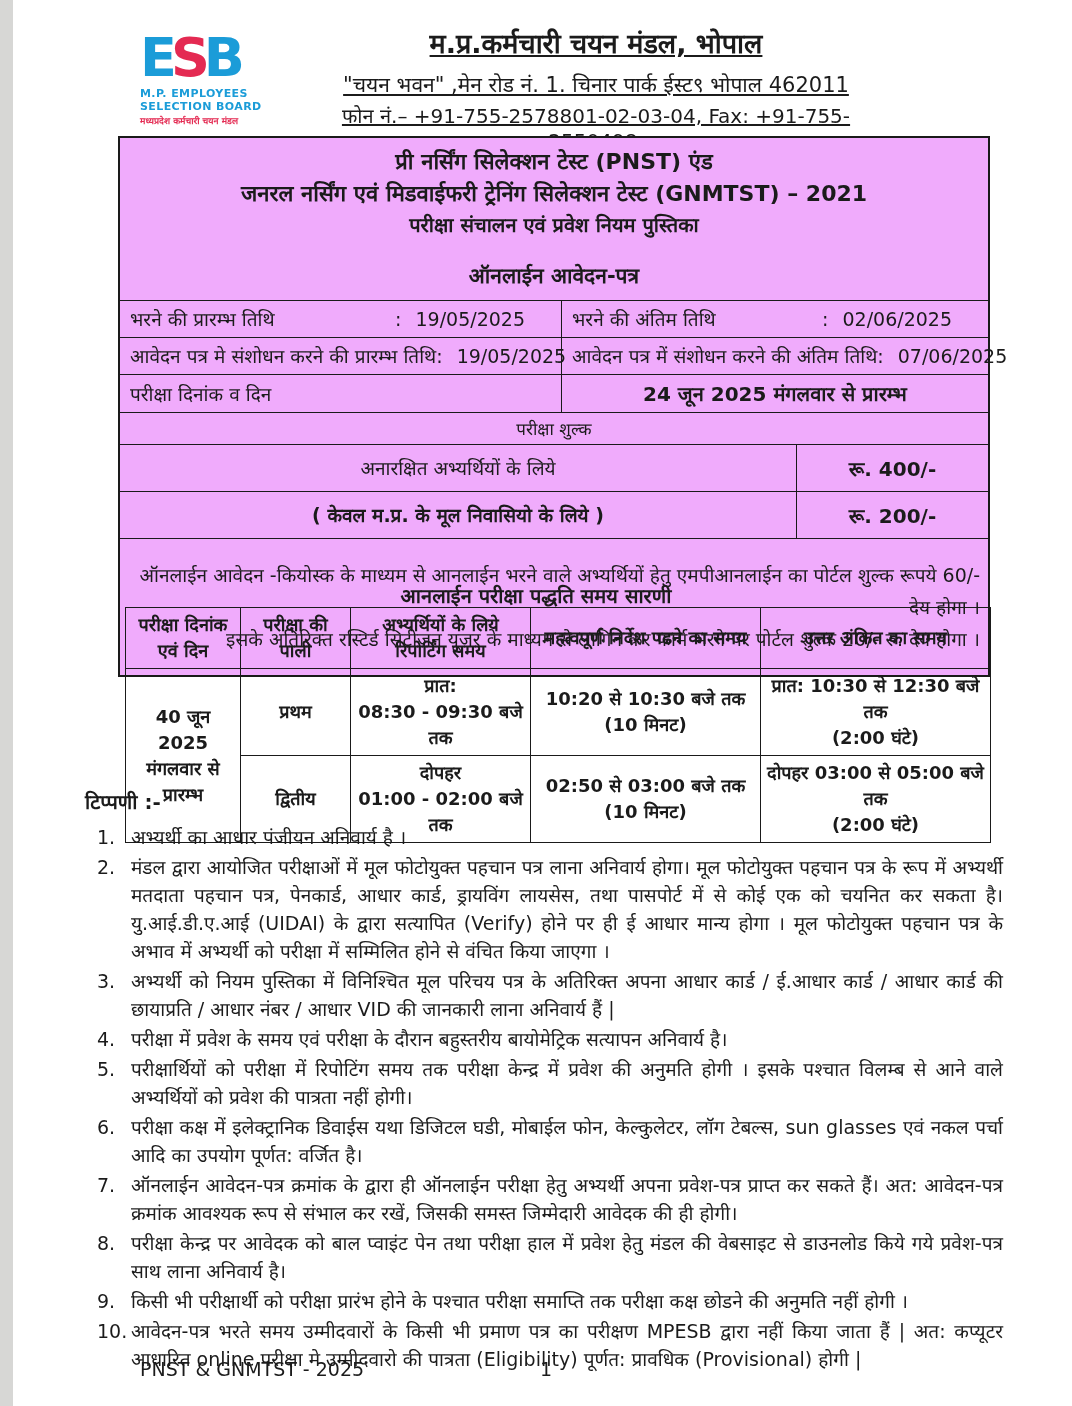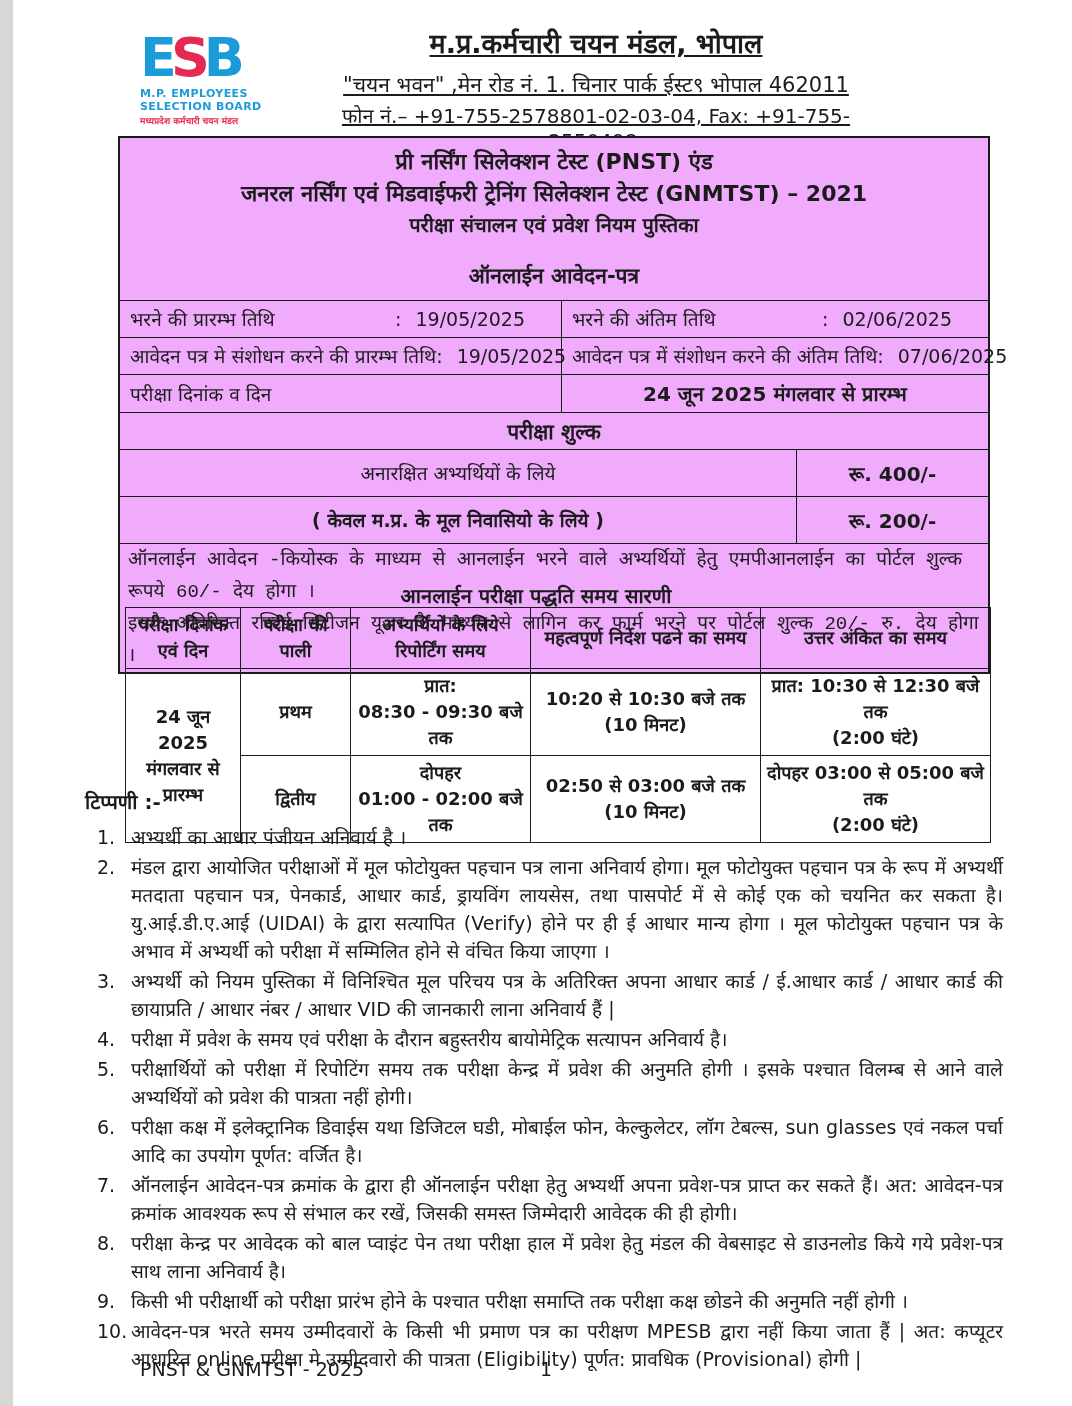--- a/index.html
+++ b/index.html
@@ -35,26 +35,26 @@
   .title-l4 { font-size:21px; font-weight:700; line-height:28px; margin-top:22px; }
 
   .cell { padding:5px 10px; font-size:19px; display:flex; align-items:center; }
   .date-left  { width:442px; border-right:1.5px solid #1a1a1a; }
   .date-right { flex:1; }
   .lbl { white-space:nowrap; }
   .colon { margin:0 14px 0 auto; }
   .val { margin-right:26px; }
   .exam-date-val { flex:1; justify-content:center; font-weight:700; font-size:20px; }
 
-  .fee-head { justify-content:center; font-weight:700; font-size:21px; padding:4px; width:100%; }
+  .fee-head { justify-content:center; font-weight:400; font-size:17px; padding:4px; width:100%; }
   .fee-left  { width:677px; border-right:1.5px solid #1a1a1a; justify-content:center; text-align:center; display:flex; flex-direction:column; padding:8px 14px; }
   .fee-right { flex:1; justify-content:center; font-weight:700; font-size:20px; }
   .fee-l1 { font-size:19px; line-height:30px; }
   .fee-l2 { font-size:19px; line-height:30px;font-weight:bold; }
-  .portal-note { display:block; text-align:left; padding:0 8px;font-family:Liberation Mono, monospace; }
+  .portal-note { display:block; text-align:right; padding:20px 8px; }
   .portal-note div { font-size:19px; line-height:32px; }
 
   
   .sched-title { position:absolute; left:0; top:582px; width:1072px; text-align:center; font-size:20px; font-weight:700; }
   table.schedule { position:absolute; left:125px; top:607px; width:865px; border-collapse:collapse; table-layout:fixed; }
   table.schedule th, table.schedule td {
     border:1.5px solid #1a1a1a; text-align:center; vertical-align:middle;
     font-size:18px; font-weight:700; padding:4px 6px; white-space:pre-line; line-height:26px;
   }
   table.schedule th { height:56px; }
@@ -166,21 +166,21 @@
   </colgroup>
   <tbody>
   <tr>
     <th>परीक्षा दिनांक एवं दिन</th>
     <th>परीक्षा की पाली</th>
     <th>अभ्यर्थियों के लिये रिपोर्टिंग समय</th>
     <th>महत्वपूर्ण निर्देश पढने का समय</th>
     <th>उत्तर अंकित  का समय</th>
   </tr>
   <tr>
-    <td rowspan="2">24 जून 2025
+    <td rowspan="2">40 जून 2025
 मंगलवार से
 प्रारम्भ</td>
     <td>प्रथम</td>
     <td>प्रात:
 08:30 -  09:30 बजे तक</td>
     <td>10:20 से 10:30 बजे तक
 (10 मिनट)</td>
     <td>प्रात: 10:30 से 12:30 बजे तक
 (2:00 घंटे)</td>
   </tr>

